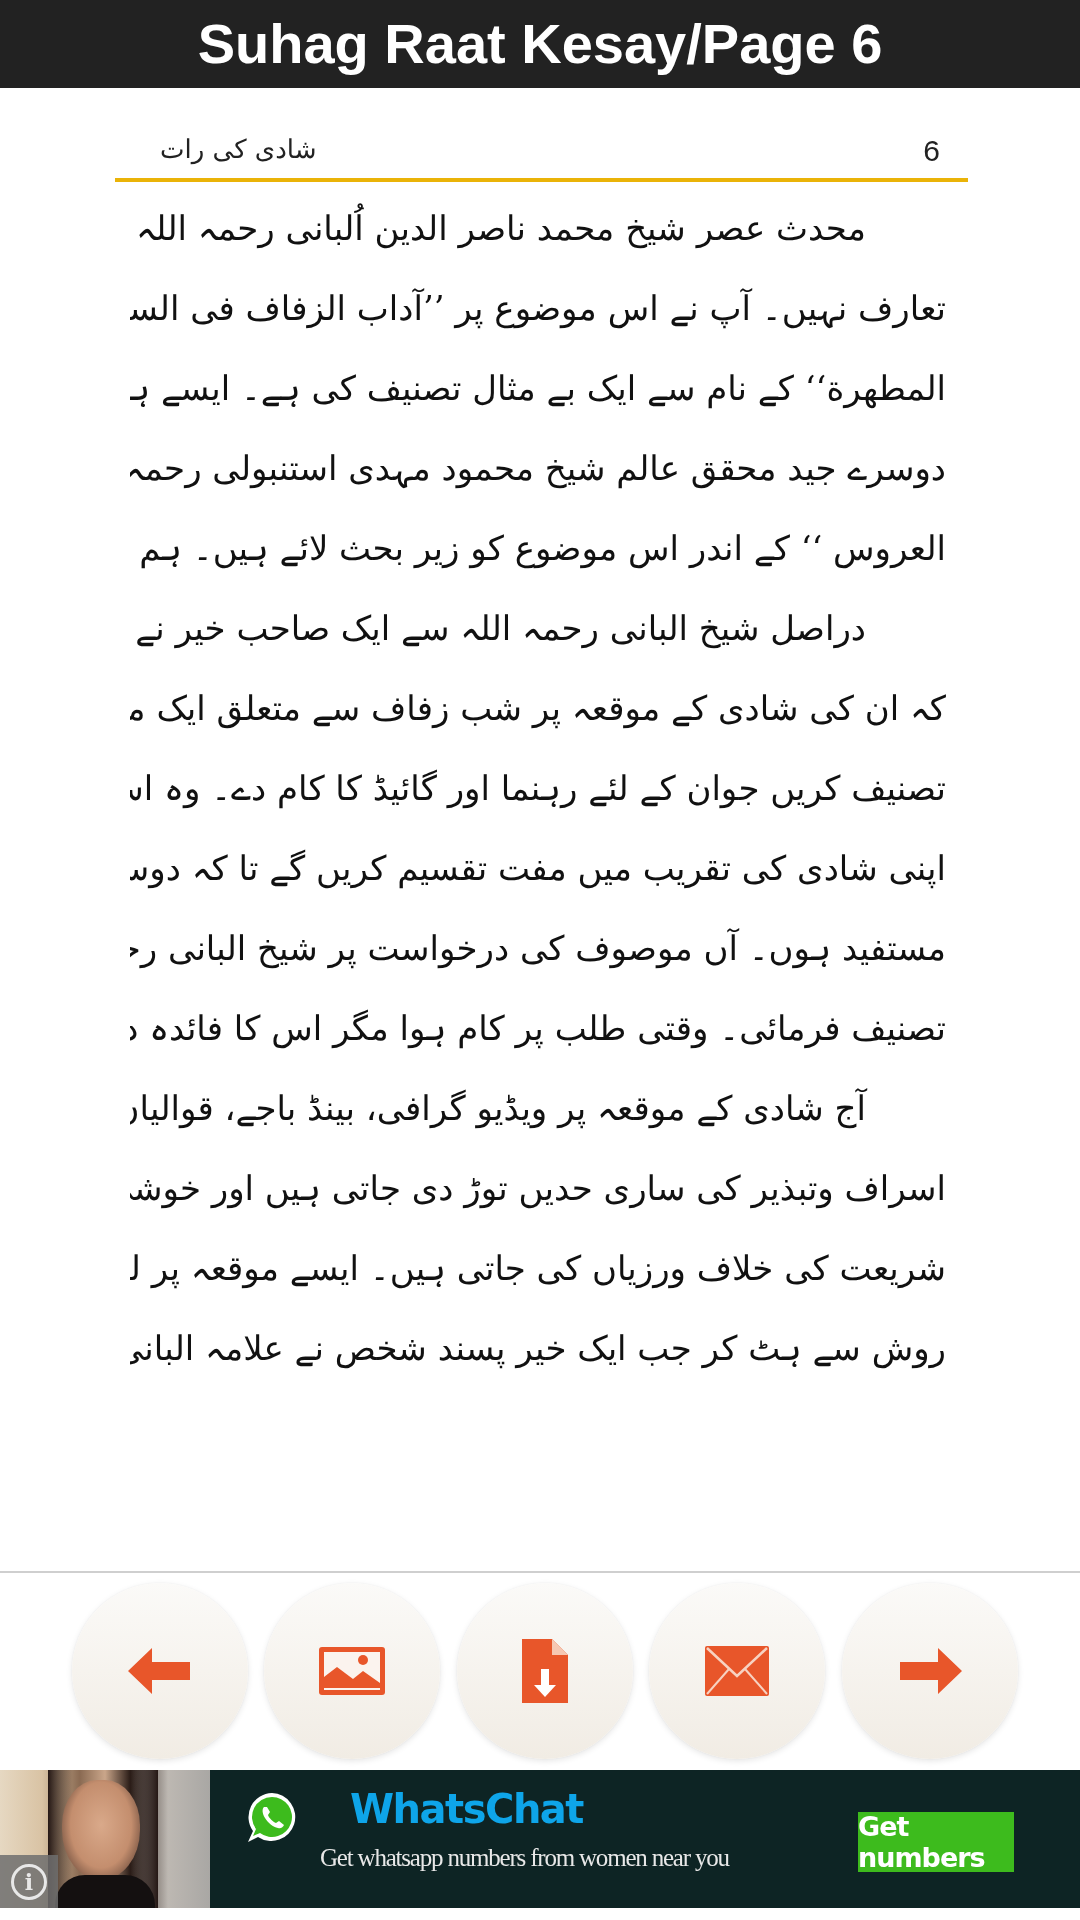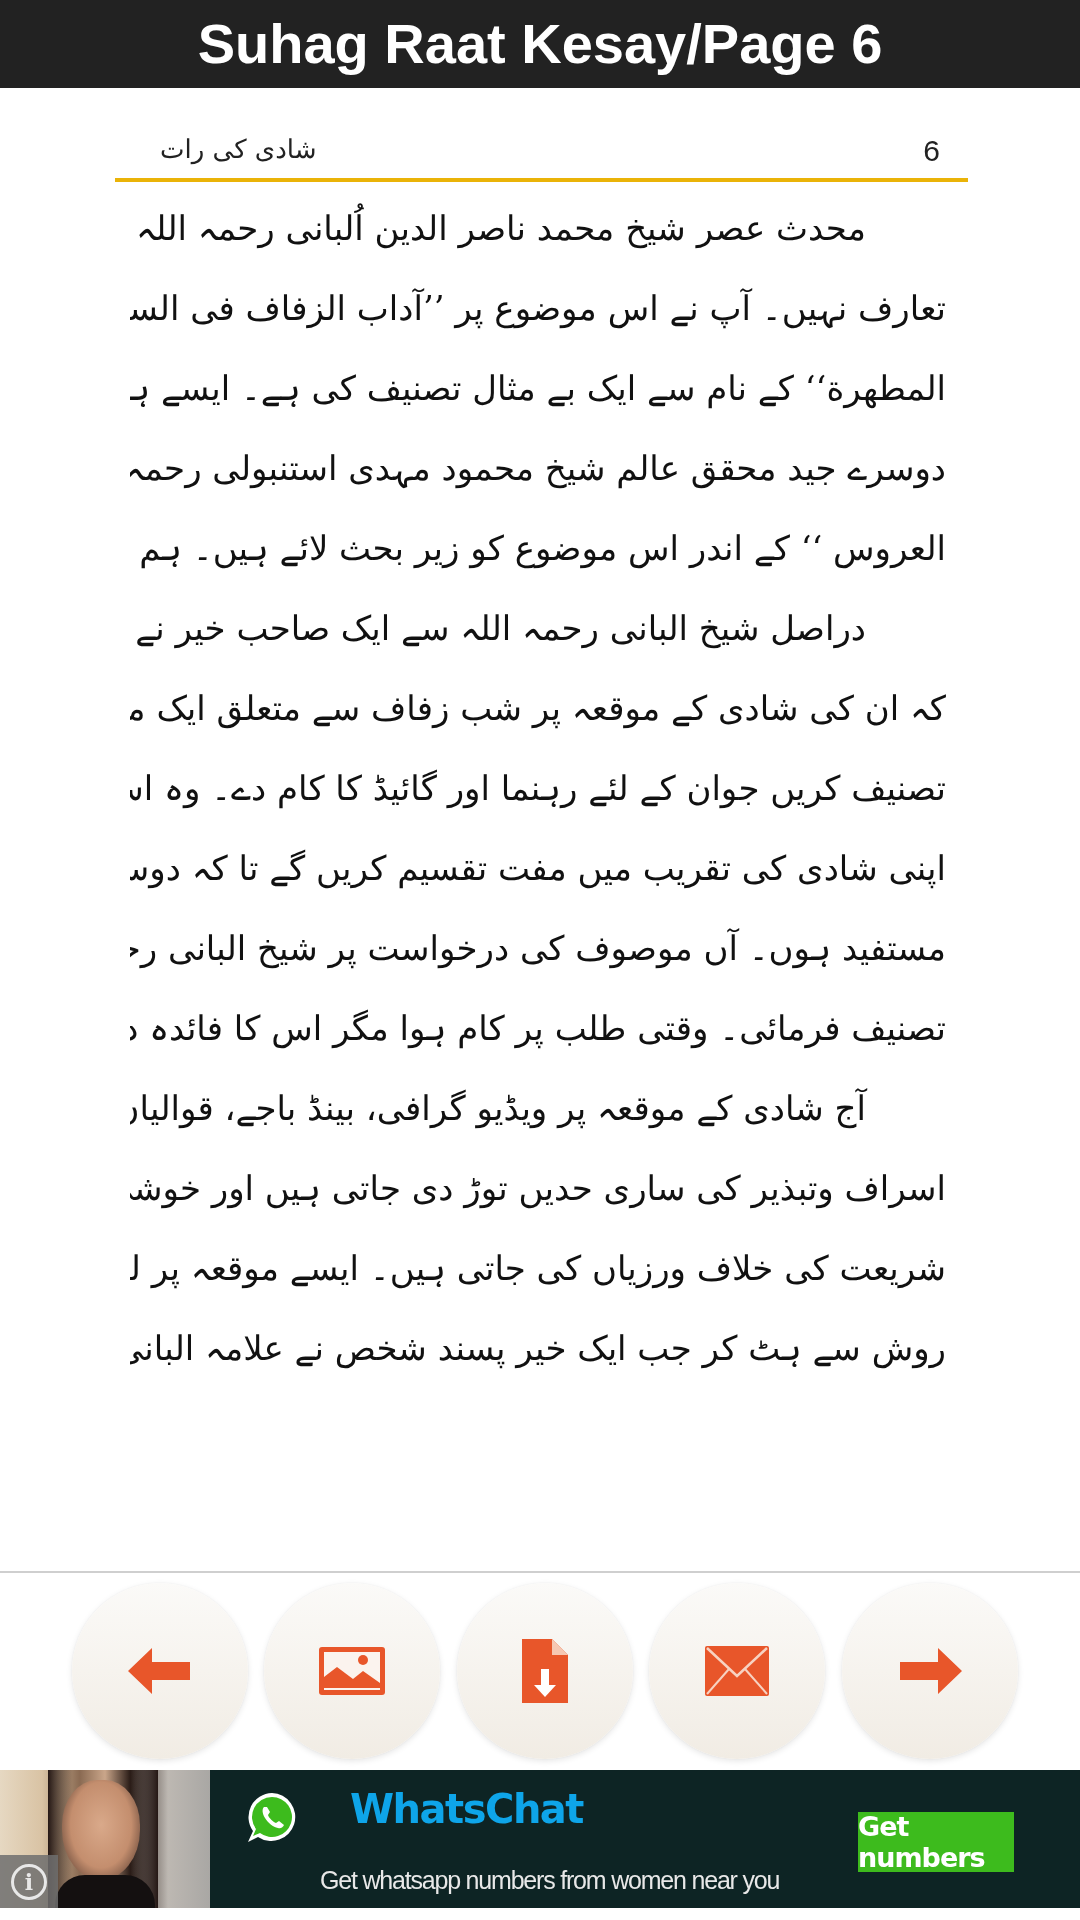--- a/index.html
+++ b/index.html
@@ -81,22 +81,22 @@
     display:flex; align-items:center; justify-content:center; line-height:1;
   }
   .ad-logo {
     position:absolute; left:244px; top:20px; width:56px; height:56px;
   }
   .ad-brand {
     position:absolute; left:328px; top:16px; color:#0ea5e9;
     font-family:"DejaVu Sans", sans-serif; font-weight:bold; font-size:40px; letter-spacing:-1.5px;margin-left:22px;
   }
   .ad-tagline {
-    position:absolute; left:320px; top:96px; color:#e8e8e8;
-    font-family:Liberation Sans, sans-serif; font-size:25px; letter-spacing:-1.2px;
+    position:absolute; left:320px; top:74px; color:#e8e8e8;
+    font-family:Liberation Serif, serif; font-size:25px; letter-spacing:-1.2px;
   }
   .ad-cta {
     position:absolute; left:858px; top:42px; width:156px; height:60px; background:#3dbb1d;
     color:#ffffff; font-family:"DejaVu Sans", sans-serif; font-weight:bold; font-size:27px;
     letter-spacing:-1px; display:flex; align-items:center; justify-content:center; cursor:pointer;
   }
   .bottom-strip { position:absolute; left:0; top:1908px; width:1080px; height:12px; background:#ffffff; }
 </style>
 </head>
 <body>

